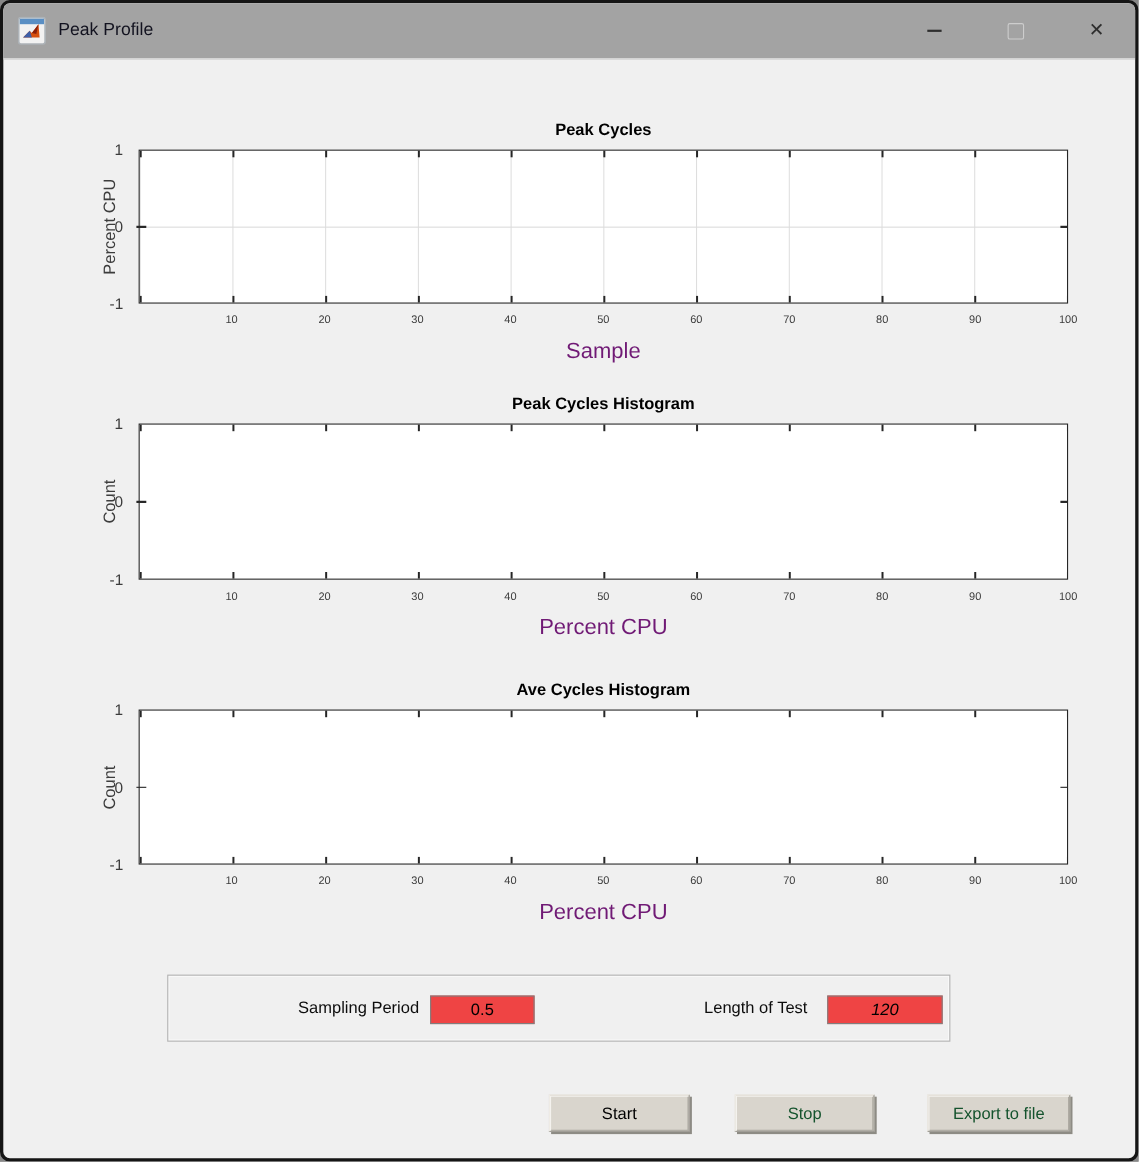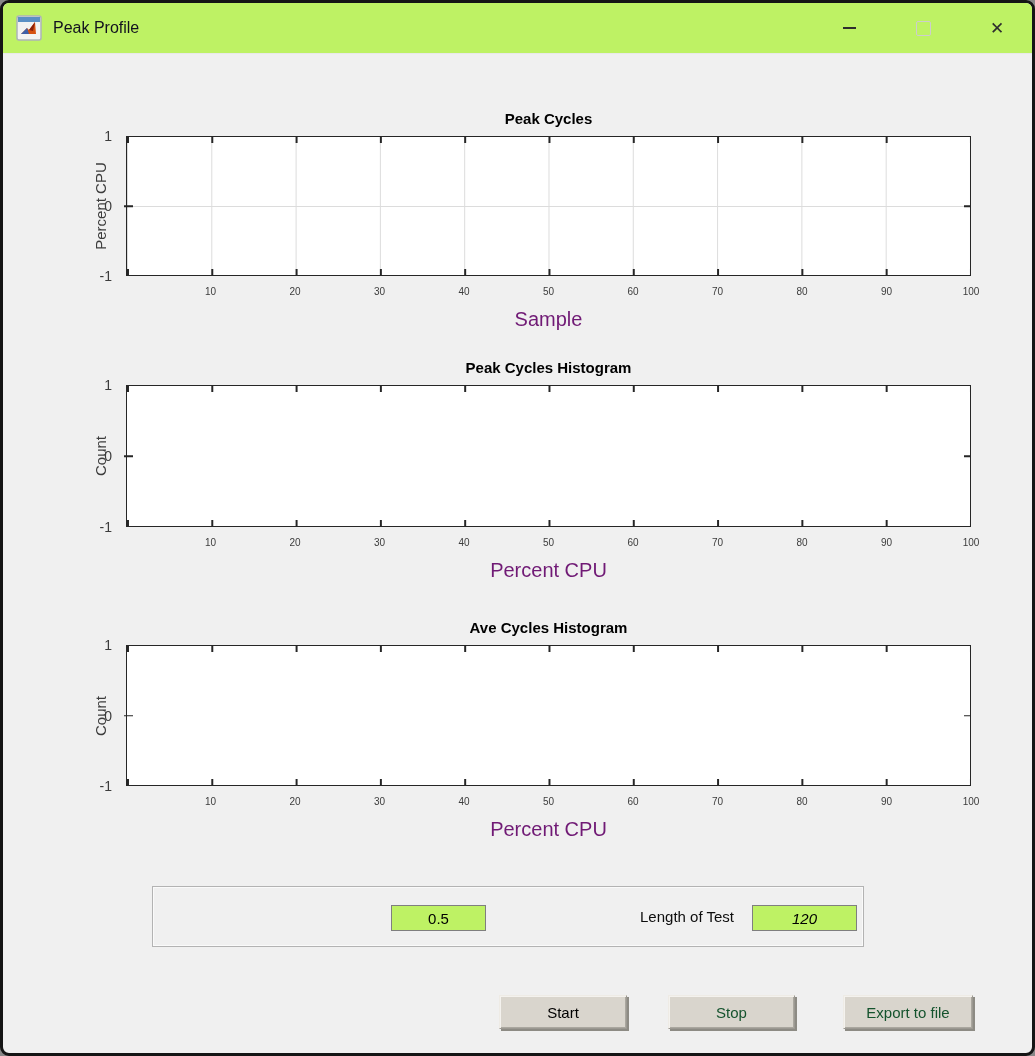--- a/index.html
+++ b/index.html
@@ -1,19 +1,19 @@
 <!DOCTYPE html>
 <html><head>
 <meta charset="utf-8">
 <style>
   html,body{margin:0;padding:0;background:#888;font-family:"Liberation Sans","DejaVu Sans",sans-serif;}
   .window{position:relative;width:1035px;height:1056px;box-sizing:border-box;
     background:#f0f0f0;border:3px solid #151515;border-radius:9px;overflow:hidden;}
   
-  .titlebar{position:absolute;left:0;top:0;right:0;height:50px;background:#bef264;
+  .titlebar{position:absolute;left:0;top:0;right:0;height:50px;background:#a3a3a3;
     border-bottom:1px solid #e9e9e9;}
   .appicon{position:absolute;left:13px;top:12px;width:26px;height:26px;}
   .wtitle{position:absolute;left:50px;top:0;height:50px;line-height:50px;
     font-size:16px;color:#12121f;}
   .wbtn{position:absolute;top:0;width:56px;height:50px;display:flex;
     align-items:center;justify-content:center;color:#2e2e2e;font-size:17px;cursor:default;}
   .wbtn.min{left:818px;}
   .wbtn.max{left:892px;}
   .wbtn.close{left:966px;}
   .minbar{width:13px;height:2px;background:#2e2e2e;}
@@ -56,21 +56,21 @@
   .xlabel{position:absolute;left:0;right:0;top:calc(100% + 32px);text-align:center;
     font-size:20px;color:#701a75;}
   
   .panel{position:absolute;left:149px;top:883px;width:710px;height:59px;
     border:1px solid #b3b3b3;box-shadow:inset 0 0 0 1px #fafafa;background:#f0f0f0;}
   .plabel{position:absolute;top:0;height:100%;display:flex;align-items:center;
     justify-content:flex-end;font-size:15px;font-weight:500;color:#0d0d0d;}
   .plabel.sp{left:40px;width:188px;}
   .plabel.lt{left:428px;width:153px;}
   .pinput{position:absolute;top:18px;height:26px;box-sizing:border-box;
-    border:1px solid #7f7f7f;background:#bef264;text-align:center;font-size:15px;
+    border:1px solid #7f7f7f;background:#ef4444;text-align:center;font-size:15px;
     color:#000;font-family:"Liberation Sans","DejaVu Sans",sans-serif;padding:0;}
   .pinput.sp{left:238px;width:95px;}
   .pinput.lt{left:599px;width:105px;font-style:italic;}
   
   .btn{position:absolute;top:992px;height:34px;box-sizing:border-box;
     background:#d9d5cd;border:1px solid #9c9992;border-top-color:#eeebe5;border-left-color:#eeebe5;
     box-shadow:inset 1px 1px 0 #f4f2ee,inset -1px -1px 0 #aaa79f,2px 2px 0 #8d8b84;
     font-size:15px;color:#000;font-family:"Liberation Sans","DejaVu Sans",sans-serif;cursor:pointer;}
   .btn.start{left:496px;width:128px;}
   .btn.stop{left:665px;width:127px;}
@@ -176,20 +176,21 @@
       <span class="xt xt5">60</span>
       <span class="xt xt6">70</span>
       <span class="xt xt7">80</span>
       <span class="xt xt8">90</span>
       <span class="xt xt9">100</span>
     </div>
     <div class="xlabel">Percent CPU</div>
   </div>
 
   <div class="panel">
+    <div class="plabel sp">Sampling Period</div>
     <input class="pinput sp" value="0.5" style="">
     <div class="plabel lt">Length of Test</div>
     <input class="pinput lt" value="120" style="">
   </div>
 
   <button class="btn start">Start</button>
   <button class="btn stop disabled">Stop</button>
   <button class="btn export disabled">Export to file</button>
 
 </div>

